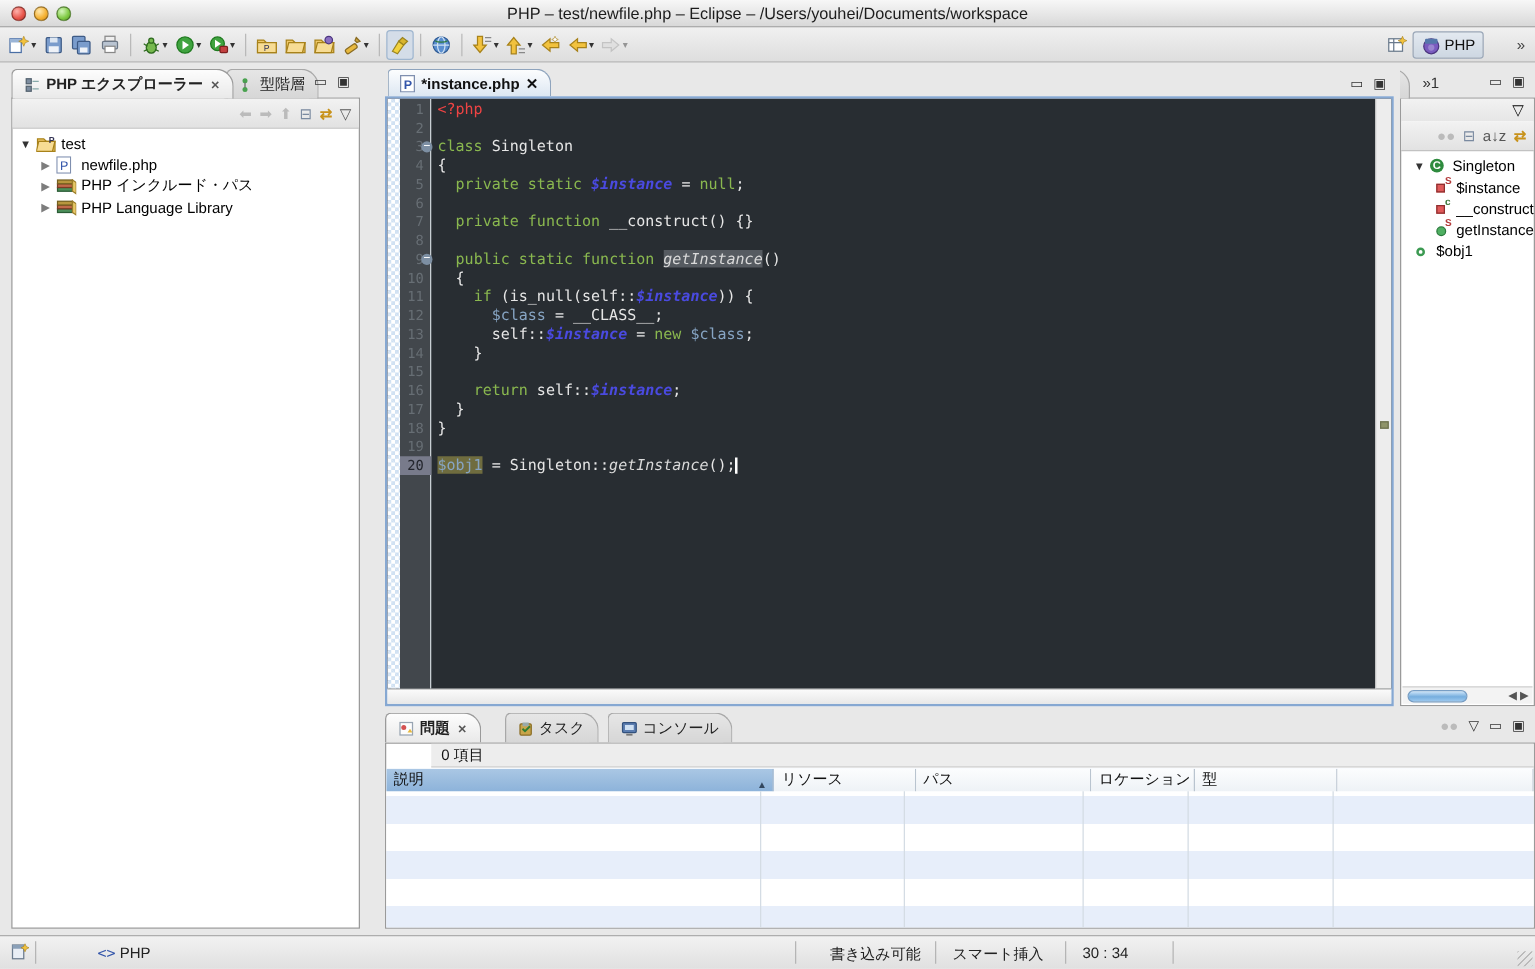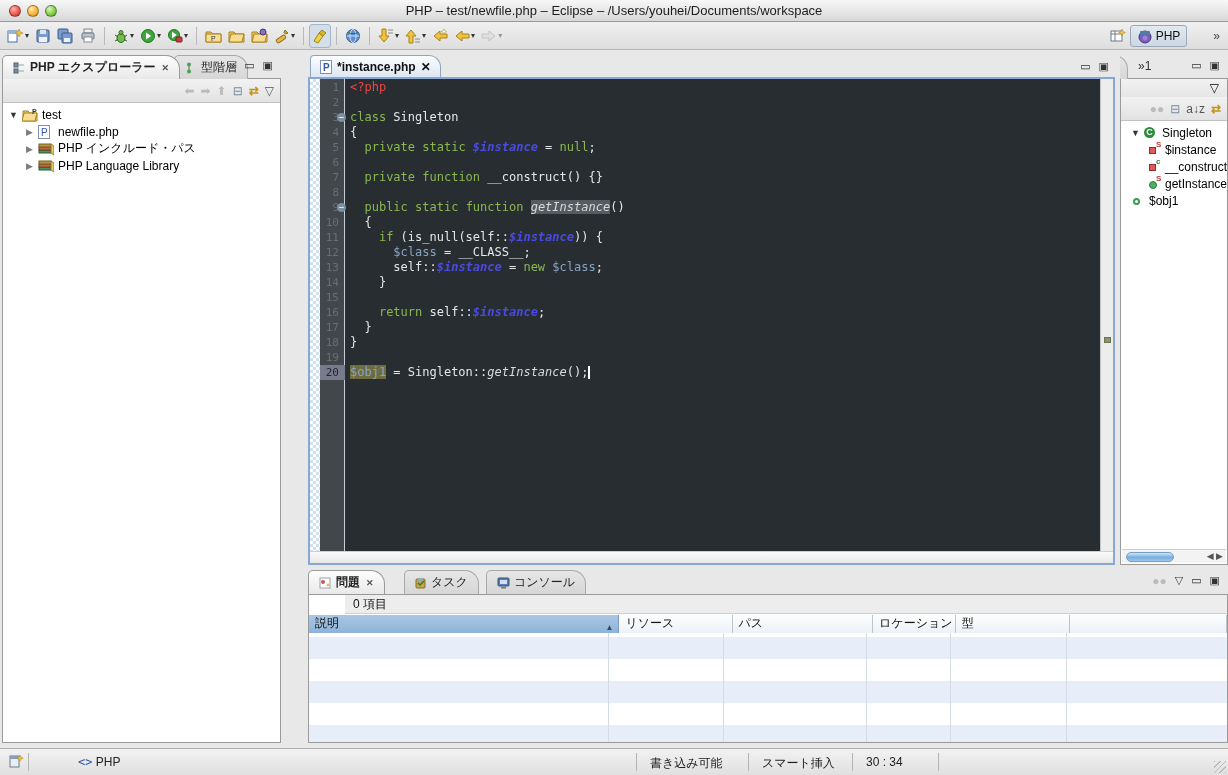--- a/index.html
+++ b/index.html
@@ -279,21 +279,21 @@
           <circle cx="8" cy="9" r="6" fill="#7a5bbf" stroke="#4b357f"></circle>
           <rect x="3" y="3" width="10" height="4" rx="1" fill="#5577aa"></rect>
           <circle cx="8" cy="10" r="2.5" fill="#9a85d0"></circle>
         </svg>
       <span class="persp-label">PHP</span>
     </span>
     <span class="overflow-chev">»</span>
   </div>
 </div>
 
-<div class="panel" style="left:2px; top:55px; width:279px; height:688px;">
+<div class="panel" style="left:9px; top:55px; width:279px; height:688px;">
   <div class="vtabs">
     <div class="vtab active" style="left:0; z-index:2; max-width:196px;">
       <svg width="13" height="12">
           <rect x="1" y="1" width="4" height="4" fill="#7d8da0" stroke="#54626f"></rect>
           <rect x="1" y="7" width="4" height="4" fill="#7d8da0" stroke="#54626f"></rect>
           <line x1="6" y1="3" x2="11" y2="3" stroke="#8aa"></line>
           <line x1="6" y1="9" x2="11" y2="9" stroke="#8aa"></line>
         </svg>
       <span>PHP エクスプローラー</span>
       <span class="closex">✕</span>
@@ -534,20 +534,20 @@
         <rect x="2" y="3" width="9" height="3" fill="#8aa0b8"></rect>
         <path d="M12 2l1 2.2L15.2 5.2l-2.2 1L12 8.4l-1-2.2L8.8 5.2l2.2-1z" fill="#f2c23e" stroke="#a8821a" stroke-width="0.5"></path>
       </svg>
   </span>
   <span class="sb-sep" style="left:28px;"></span>
   <span class="sb-item" style="left:78px;">
     <span style="color:#3355aa; font-family:'DejaVu Sans Mono',monospace;">&lt;&gt;</span>
     <span>PHP</span>
   </span>
   <span class="sb-sep" style="left:636px;"></span>
-  <span class="sb-item" style="left:650px;">書き込み可能</span>
+  <span class="sb-item" style="left:664px;">書き込み可能</span>
   <span class="sb-sep" style="left:748px;"></span>
   <span class="sb-item" style="left:762px;">スマート挿入</span>
   <span class="sb-sep" style="left:852px;"></span>
   <span class="sb-item" style="left:866px;">30 : 34</span>
   <span class="sb-sep" style="left:938px;"></span>
   <span class="grip"></span>
 </div>
 
 </body></html>

